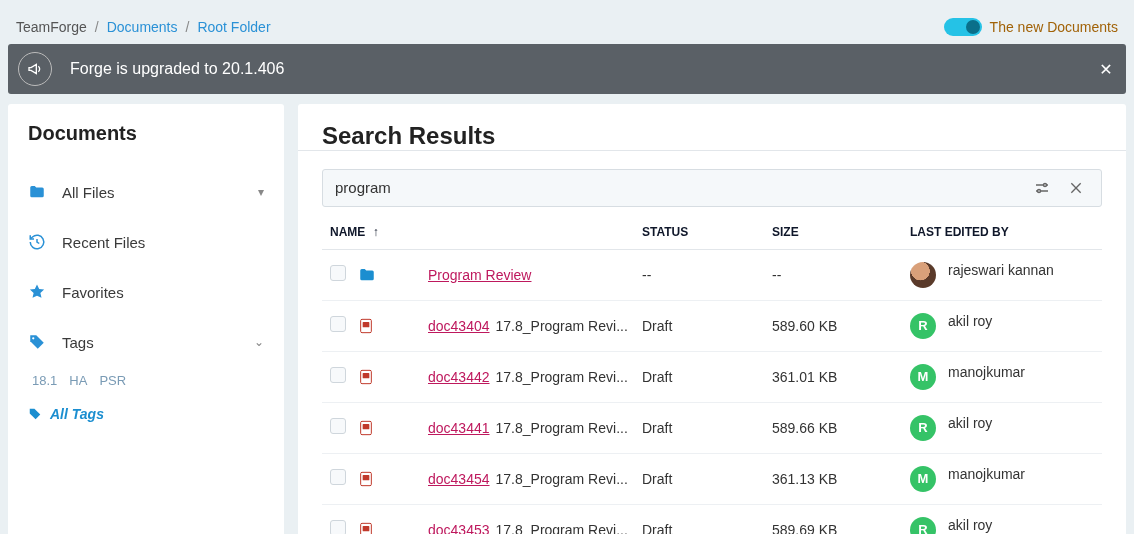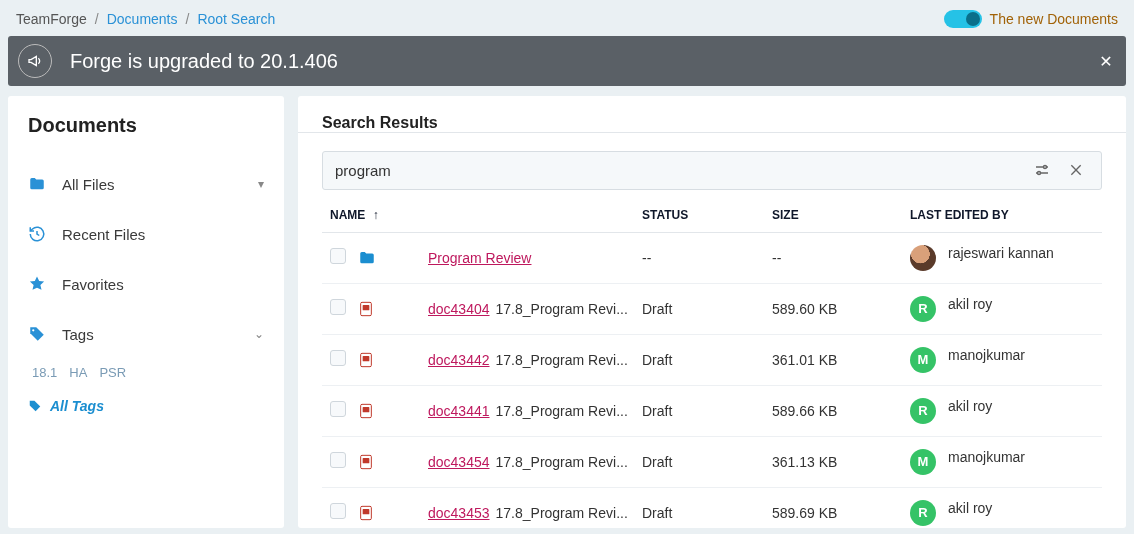--- a/index.html
+++ b/index.html
@@ -1,46 +1,46 @@
 <!DOCTYPE html>
 <html><head>
 <meta charset="utf-8">
 <style>
   * { box-sizing: border-box; margin: 0; padding: 0; font-family: -apple-system, "Segoe UI", Arial, sans-serif; }
   body { background: #eaf0f3; width: 1134px; height: 534px; overflow: hidden; color: #333; }
 
   
-  .topbar { display: flex; align-items: center; justify-content: space-between; padding: 10px 16px 8px 16px; font-size: 14px; }
+  .topbar { display: flex; align-items: center; justify-content: space-between; padding: 10px 16px 8px 16px; font-size: 14px; margin-top: 8px; }
   .breadcrumb { display: flex; align-items: center; gap: 8px; }
   .breadcrumb .sep { color: #888; }
   .breadcrumb .crumb-plain { color: #555; }
   .breadcrumb a { color: #2a91d6; text-decoration: none; }
   .toggle-wrap { display: flex; align-items: center; gap: 8px; font-size: 14px; color: #a16207; }
   .switch { width: 38px; height: 18px; background: #25c2e6; border-radius: 10px; position: relative; cursor: pointer; }
   .switch .knob { position: absolute; right: 2px; top: 2px; width: 14px; height: 14px; background: #0a6f8a; border-radius: 50%; }
 
   
   .banner { margin: 0 8px; background: #5a6066; color: #fff; display: flex; align-items: center; border-radius: 3px; height: 50px; }
   .banner .horn { width: 54px; display: flex; align-items: center; justify-content: center; }
   .banner .horn-circle { width: 34px; height: 34px; border: 1px solid #bbb; border-radius: 50%; display:flex;align-items:center;justify-content:center; }
-  .banner .msg { flex: 1; font-size: 20px; padding-left: 8px; }
+  .banner .msg { flex: 1; font-size: 16px; padding-left: 8px; }
   .banner .close { width: 40px; display:flex;align-items:center;justify-content:center; cursor:pointer; font-size:16px; color:#fff; }
 
   
   .layout { display: flex; gap: 14px; padding: 10px 8px 0 8px; height: calc(534px - 92px); }
   .sidebar { width: 276px; background: #fff; border-radius: 3px; padding: 18px 20px; }
   .sidebar h2 { font-size: 20px; font-weight: 700; color: #222; margin-bottom: 22px; }
   .side-item { display: flex; align-items: center; gap: 16px; font-size: 15px; color: #3a3a3a; padding: 16px 0; cursor: pointer; }
   .side-item .ico { width: 18px; display: flex; align-items: center; justify-content: center; color: #2a91d6; }
   .side-item .chev { margin-left: auto; color: #888; font-size: 12px; }
   .taglist { padding: 6px 0 10px 4px; font-size: 13px; color: #7a9bb5; display:flex; gap: 12px; }
   .alltags { display:flex; align-items:center; gap:8px; color:#1b8ed0; font-weight:600; font-size:14px; padding-top:8px; cursor:pointer;font-style:italic; }
 
   .main { flex: 1; background: #fff; border-radius: 3px; padding: 18px 24px 0 24px; display:flex; flex-direction:column; min-height:0; }
-  .main h2 { font-size: 16px; font-weight: 700; color: #222; }
+  .main h2 { font-size: 24px; font-weight: 700; color: #222; }
   .main .divider { height:1px; background:#e2e6ea; margin: 0 -24px 18px -24px; }
 
   .searchbox { display:flex; align-items:center; background:#f5f8fa; border:1px solid #d7dde2; border-radius:3px; height:40px; padding:0 8px 0 12px; }
   .searchbox input { flex:1; border:none; background:transparent; outline:none; font-size:15px; color:#333; }
   .searchbox .iconbtn { width:34px; height:34px; display:flex; align-items:center; justify-content:center; color:#666; cursor:pointer; }
 
   .thead { display:flex; align-items:center; padding: 18px 8px 10px 8px; font-size:12px; font-weight:700; color:#0f172a; border-bottom:1px solid #e2e6ea; }
   .col-name { flex: 0 0 312px; }
   .col-status { flex: 0 0 130px; }
   .col-size { flex: 0 0 138px; }
@@ -66,21 +66,21 @@
 </style>
 </head>
 <body>
 
 <div class="topbar">
   <div class="breadcrumb">
     <span class="crumb-plain">TeamForge</span>
     <span class="sep">/</span>
     <a href="#">Documents</a>
     <span class="sep">/</span>
-    <a href="#">Root Search</a>
+    <a href="#">Root Folder</a>
   </div>
   <div class="toggle-wrap">
     <div class="switch">
         <div class="knob"></div>
       </div>
     <span>The new Documents</span>
   </div>
 </div>
 
 <div class="banner">

